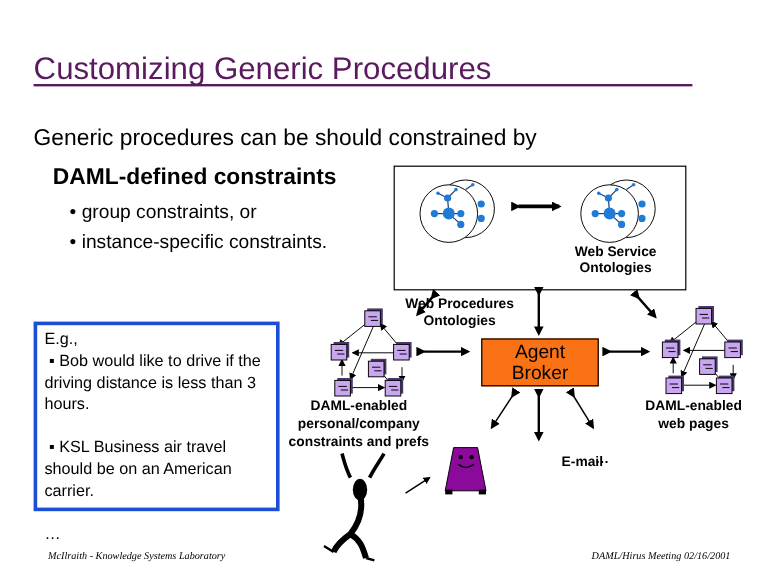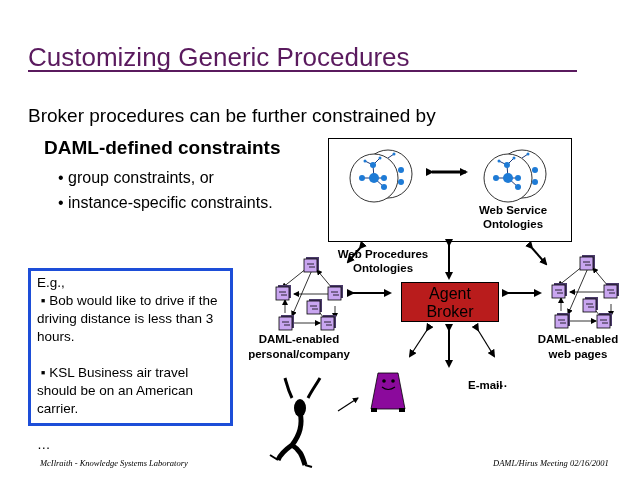--- a/index.html
+++ b/index.html
@@ -8,32 +8,32 @@
   #title { left:28px; top:42px; font-size:26px; color:#5a1a5e; white-space:nowrap; }
   #title-rule { left:28px; top:70px; width:549px; height:2px; background:#5a1a5e; }
   #intro { left:28px; top:105px; font-size:19px; white-space:nowrap; }
   #intro-bold { left:28px; top:137px; font-size:19px; font-weight:bold; white-space:nowrap;margin-left:16px; }
   #bullets { left:58px; top:166px; font-size:16px; line-height:24.5px; }
   #bullets div { white-space:nowrap; }
   #eg-box { left:28px; top:268px; width:205px; height:158px; border:3px solid #1d4ed8; box-sizing:border-box; padding:3px 6px; font-size:13.5px; line-height:18px; }
   #eg-box div { white-space:pre-wrap; }
   #ont-box { left:328px; top:138px; width:244px; height:104px; border:1px solid #000; box-sizing:border-box; }
   .ont-label { font-size:11.5px; font-weight:bold; text-align:center; line-height:14px; }
-  #broker { left:401px; top:282px; width:98px; height:40px; background:#b91c1c; border:1px solid #000; box-sizing:border-box; text-align:center; font-size:16px; line-height:18px; padding-top:2px; }
+  #broker { left:401px; top:282px; width:98px; height:40px; background:#f97316; border:1px solid #000; box-sizing:border-box; text-align:center; font-size:16px; line-height:18px; padding-top:2px; }
   .lbl { font-size:11.5px; font-weight:bold; text-align:center; line-height:15px; white-space:nowrap; }
   .footer { font-family:"Liberation Serif", serif; font-style:italic; font-size:8.5px; top:458px; white-space:nowrap; }
   svg { position:absolute; left:0; top:0; }
 </style>
 </head>
 <body>
 
 <div id="title" class="abs">Customizing Generic Procedures</div>
 <div id="title-rule" class="abs"></div>
 
-<div id="intro" class="abs">Broker procedures can be further constrained by</div>
+<div id="intro" class="abs">Generic procedures can be should constrained by</div>
 <div id="intro-bold" class="abs">DAML-defined constraints</div>
 
 <div id="bullets" class="abs">
   <div>• group constraints, or</div>
   <div>• instance-specific constraints.</div>
 </div>
 
 <div id="eg-box" class="abs">
   <div>E.g.,</div>
   <div> ▪ Bob would like to drive if the driving distance is less than 3 hours.</div>
@@ -149,20 +149,21 @@
 </div>
 
 <div id="broker" class="abs">
   <div>Agent</div>
   <div>Broker</div>
 </div>
 
 <div class="abs lbl" style="left:240px; top:332px; width:118px;">
   <div>DAML-enabled</div>
   <div>personal/company</div>
+  <div>constraints and prefs</div>
 </div>
 <div class="abs lbl" style="left:528px; top:332px; width:100px;">
   <div>DAML-enabled</div>
   <div>web pages</div>
 </div>
 
 <div class="abs lbl" style="left:436px; top:378px;padding-left:32px;">E-mail</div>
 <div class="abs lbl" style="left:496px; top:376px;">…</div>
 
 <div class="abs footer" style="left:40px;">McIlraith - Knowledge Systems Laboratory</div>

